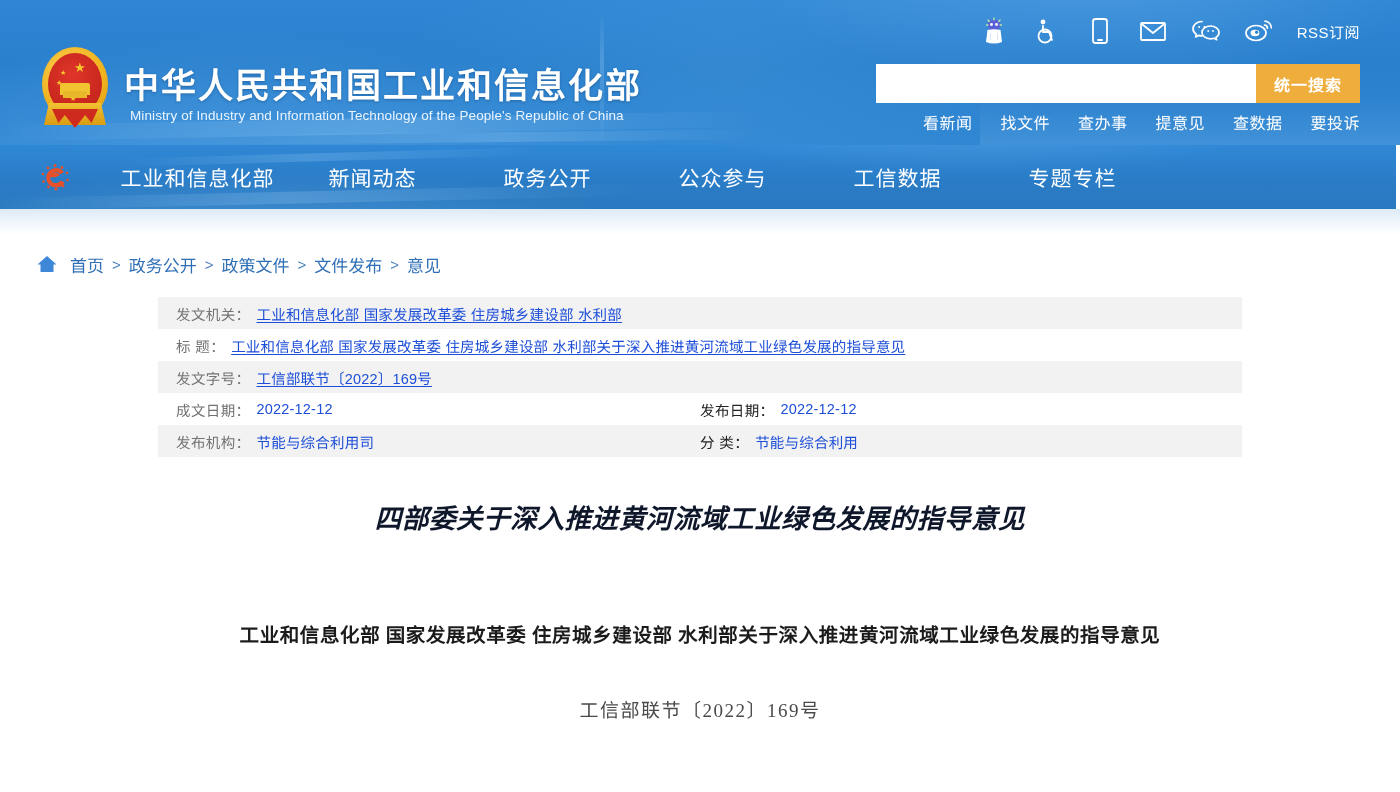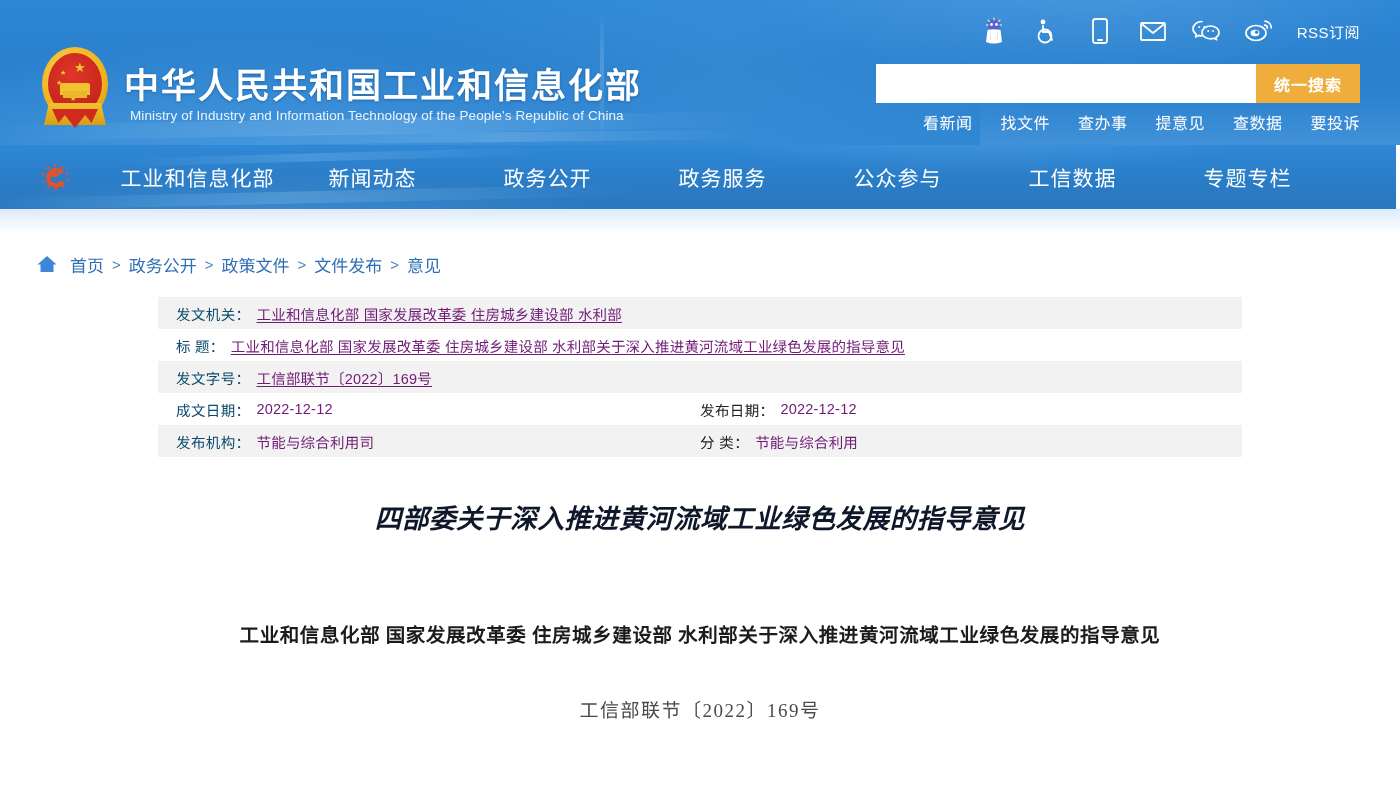--- a/index.html
+++ b/index.html
@@ -277,26 +277,25 @@
   .meta-table td {
     font-size: 14.5px;
     color: #222222;
     padding: 0;
     vertical-align: middle;
     white-space: nowrap;
     overflow: hidden;
   }
   .meta-label {
     padding-left: 18px;
-    color: #0c4a6e;
+    color: #737373;
     letter-spacing: 0.4px;
-    font-family: Liberation Serif, serif;
   }
   .meta-value {
-    color: #701a75;
+    color: #1d4ed8;
     letter-spacing: 0.2px;
   }
   .meta-value.link {
     text-decoration: underline;
     text-underline-offset: 2px;
     cursor: pointer;
   }
   .cell-pair { display: flex; align-items: center; }
   .cell-pair .k { letter-spacing: 0.4px; }
   .cell-pair .v { margin-left: 6px; }
@@ -454,21 +453,20 @@
       </g>
       <path d="M28 11 A9.8 9.8 0 1 0 28.6 21.5 L24.4 19.4 A5.5 5.5 0 1 1 24 13.2 Z" fill="#e8502a"></path>
       <path d="M14 16.2 a5 5 0 0 1 9.6-1.6 l-4.3 1.6 z" fill="#e8502a"></path>
     </svg>
   </div>
 
   <div class="nav-items">
     <a class="nav-item">工业和信息化部</a>
     <a class="nav-item">新闻动态</a>
     <a class="nav-item">政务公开</a>
-    <a class="nav-item">政务服务</a>
     <a class="nav-item">公众参与</a>
     <a class="nav-item">工信数据</a>
     <a class="nav-item">专题专栏</a>
   </div>
 </nav>
 <div class="nav-fade"></div>
 
 <div class="breadcrumb">
   <span class="home-icon">
     <svg width="22" height="20" viewBox="0 0 22 20">

